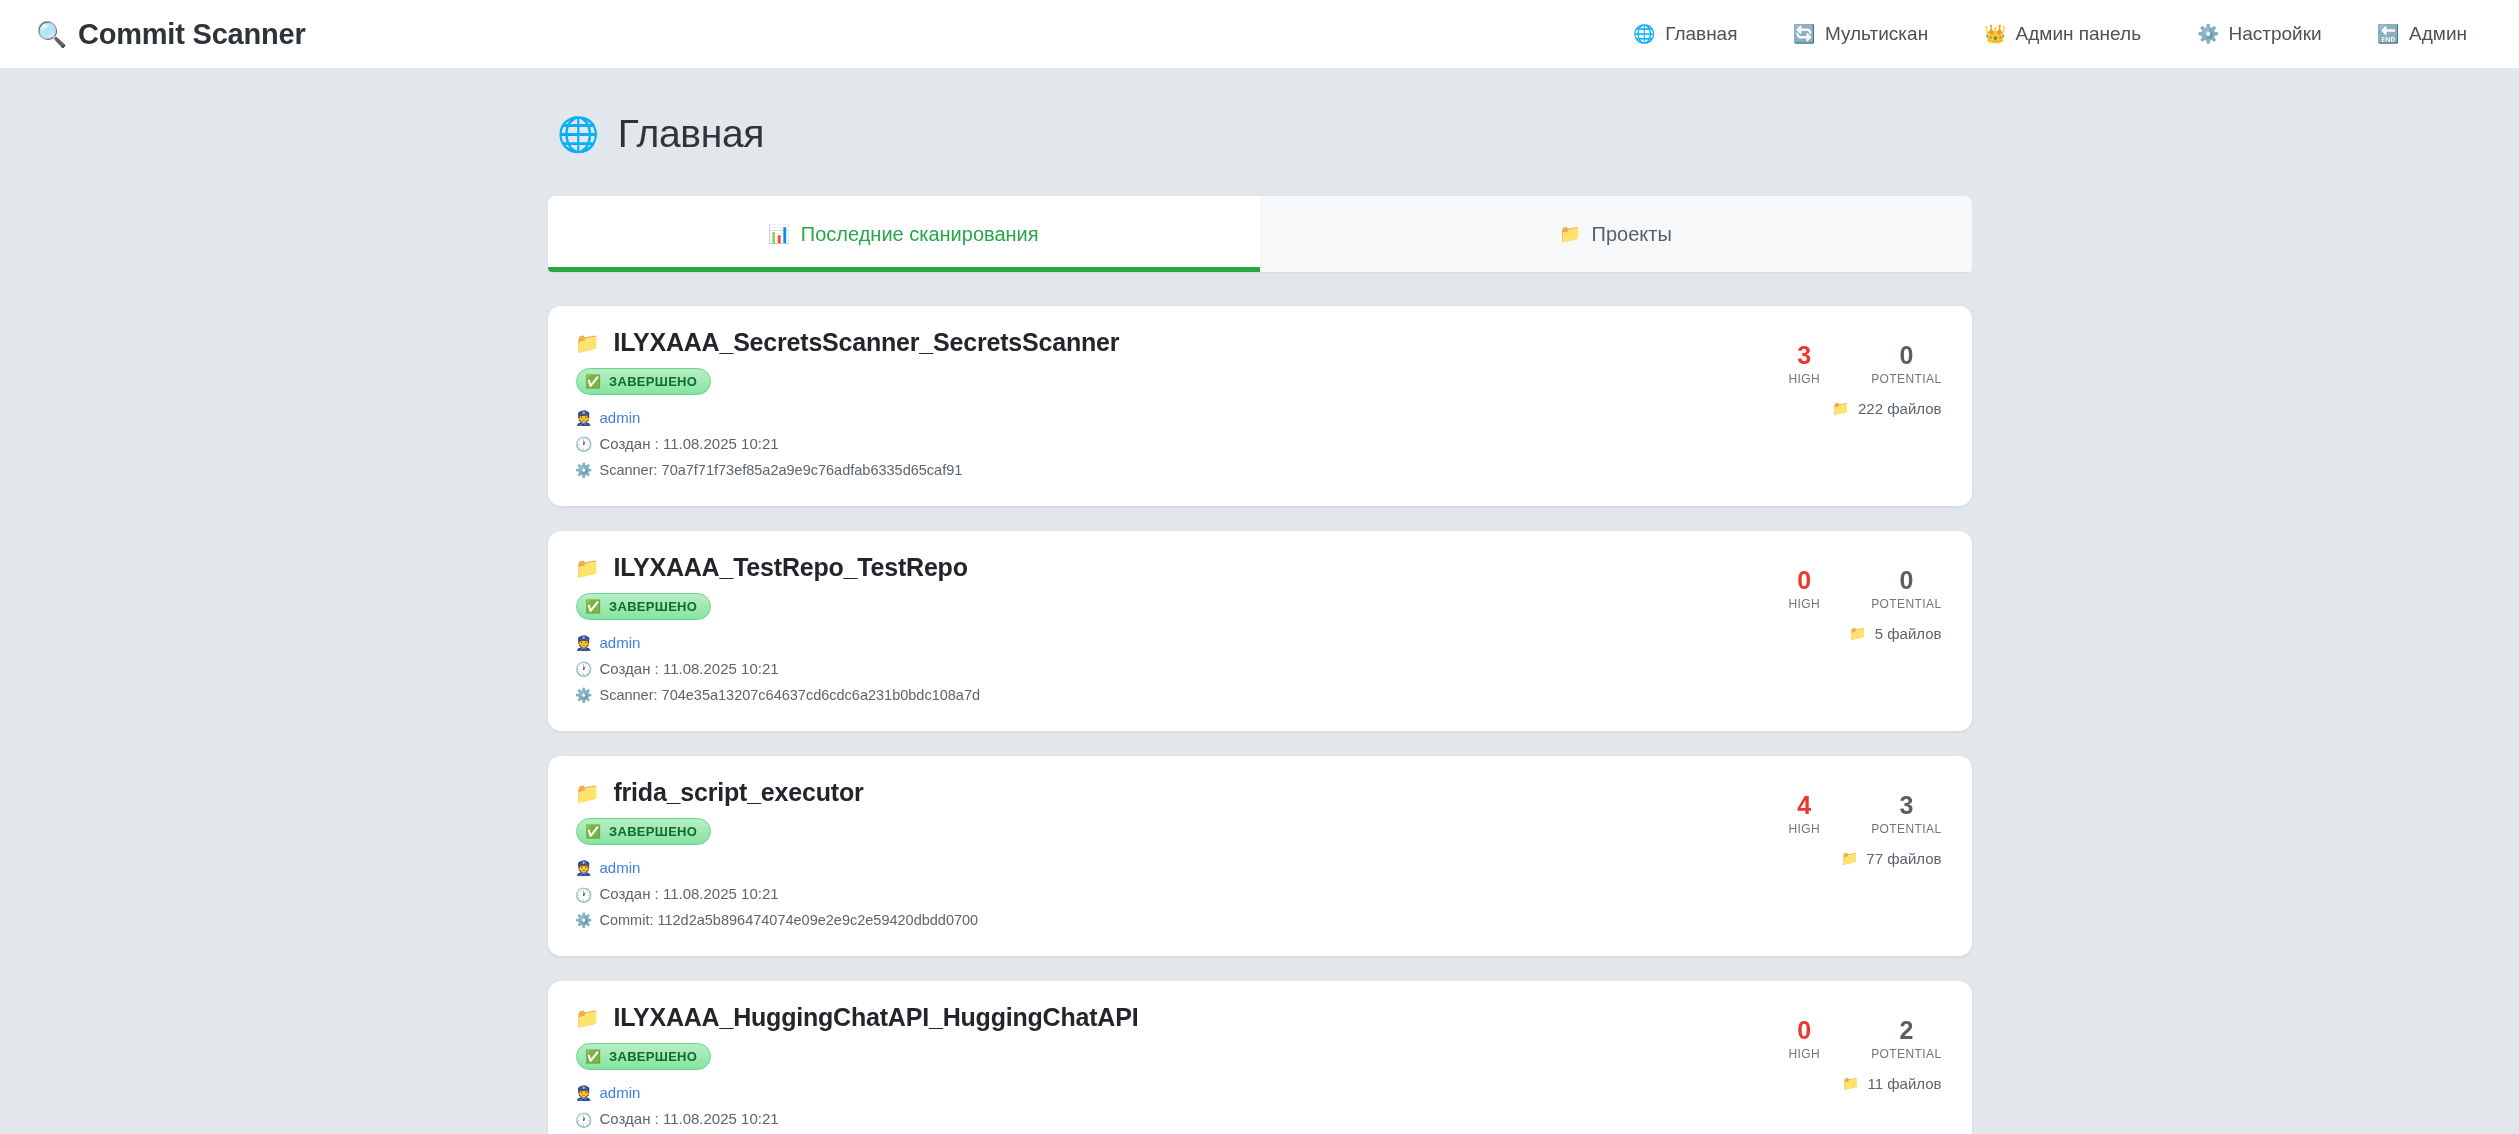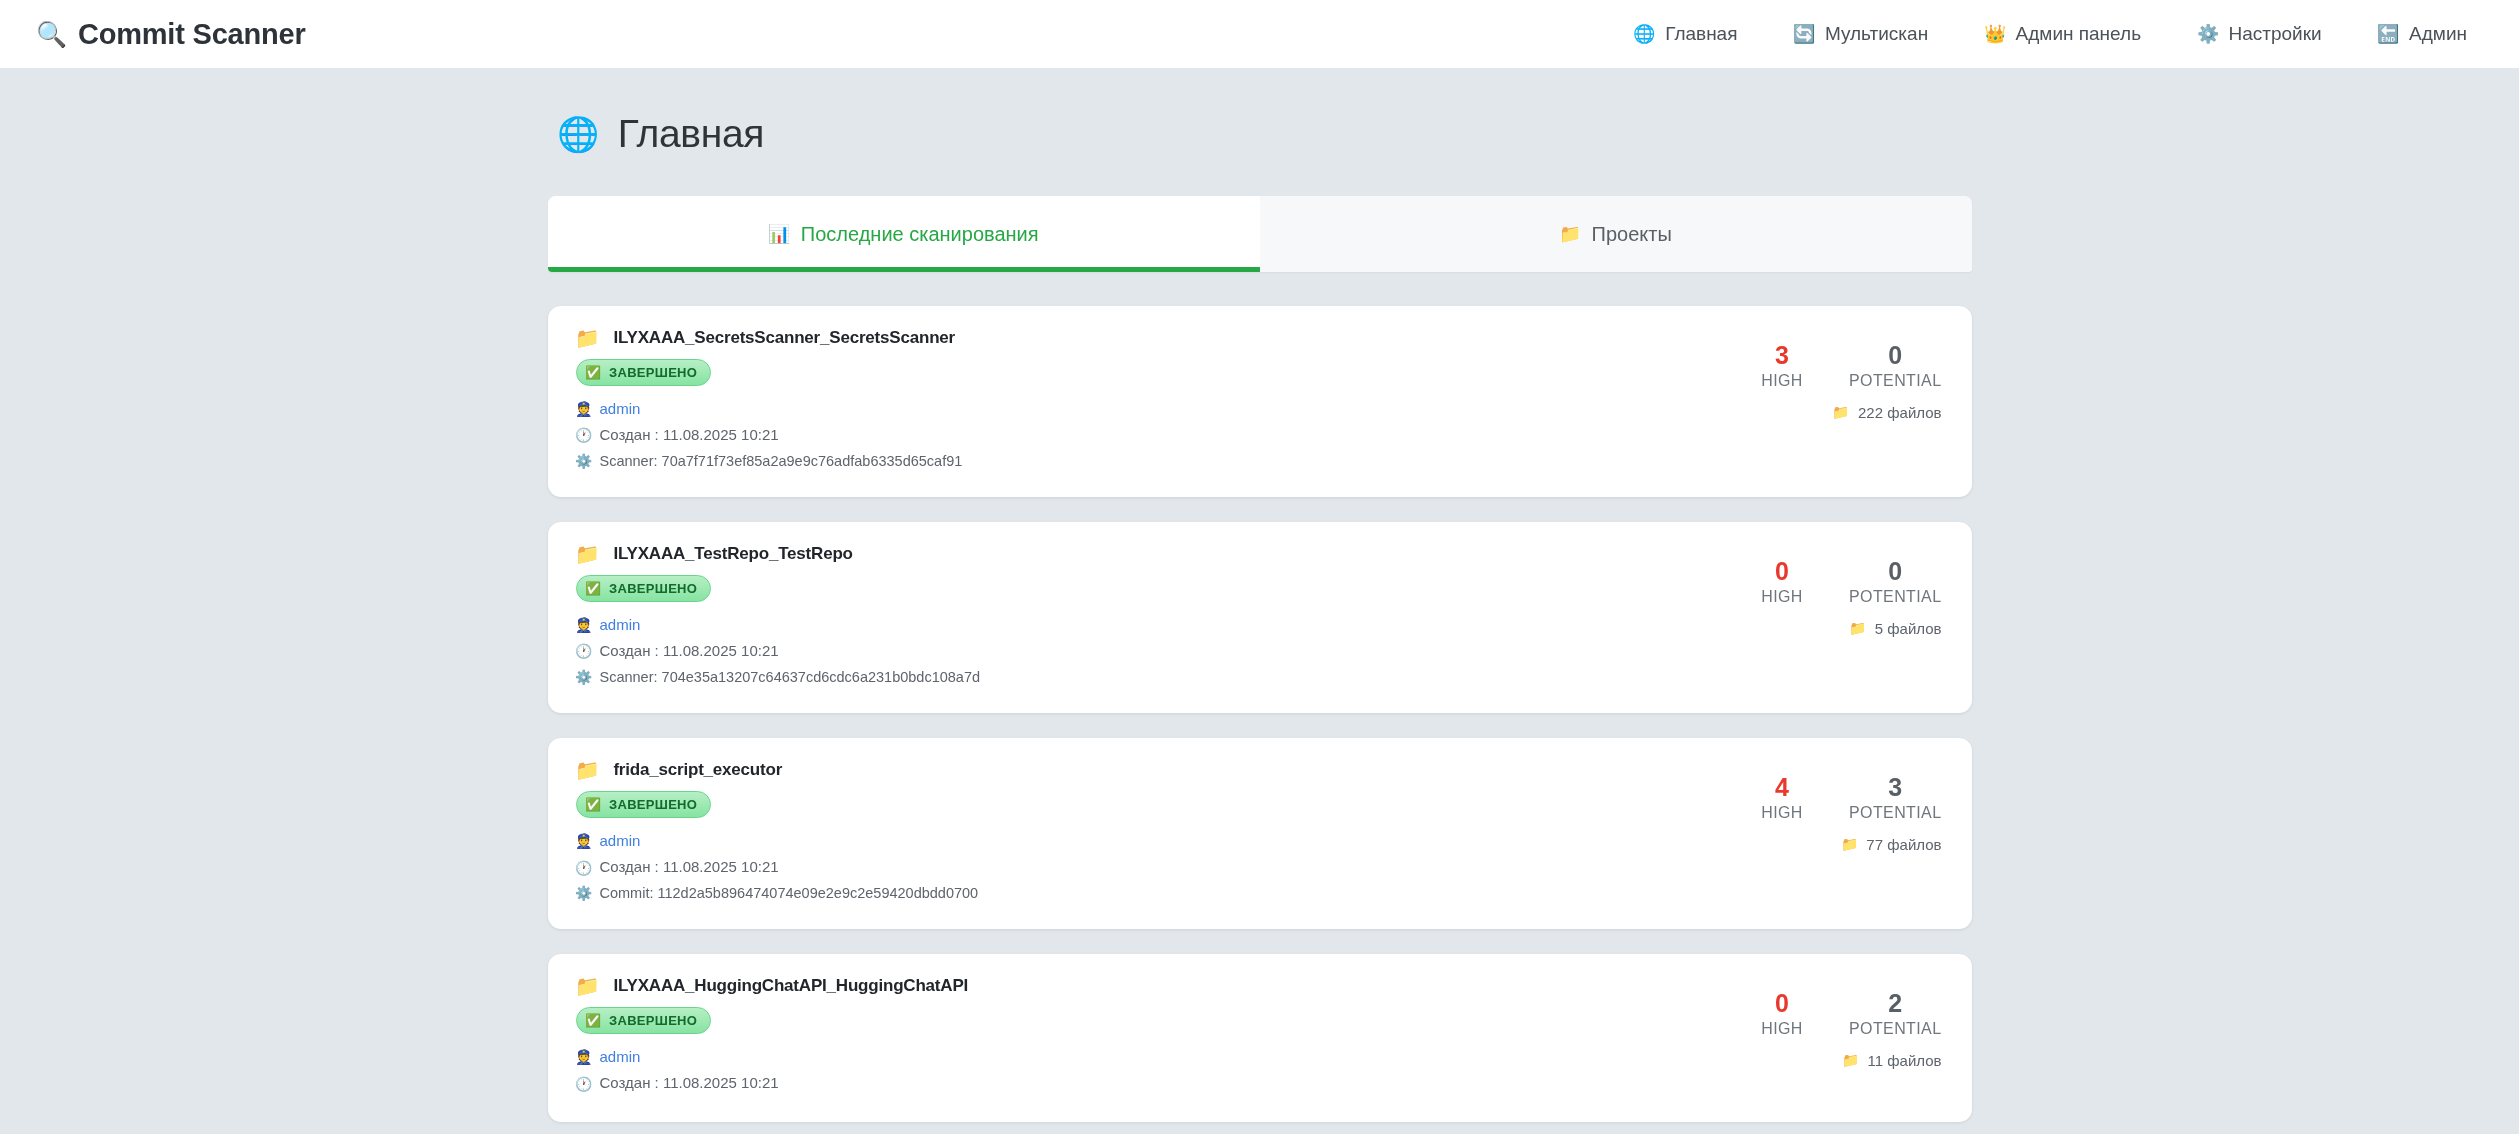--- a/index.html
+++ b/index.html
@@ -127,21 +127,21 @@
   .card-left { display: flex; flex-direction: column; }
 
   .card-title-row {
     display: flex;
     align-items: center;
     gap: 13px;
     margin-bottom: 11px;
   }
   .folder-icon { font-size: 20px; line-height: 1; }
   .card-title {
-    font-size: 17px;
+    font-size: 25px;
     font-weight: 700;
     color: #22262b;
     letter-spacing: -0.2px;
   }
 
   .badge {
     display: inline-flex;
     align-items: center;
     gap: 7px;
     background: linear-gradient(180deg, #b7efc5 0%, #87e3a2 100%);
@@ -185,21 +185,21 @@
   }
   .stat { text-align: center; min-width: 62px; }
   .stat-value {
     font-size: 25px;
     font-weight: 700;
     line-height: 1.1;
   }
   .stat-value.high { color: #e8392c; }
   .stat-value.potential { color: #585f66; }
   .stat-label {
-    font-size: 16px;
+    font-size: 12px;
     color: #70767e;
     letter-spacing: 0.4px;
     margin-top: 2px;
   }
   .files {
     display: flex;
     align-items: center;
     gap: 8px;
     font-size: 15px;
     color: #5e646c;

